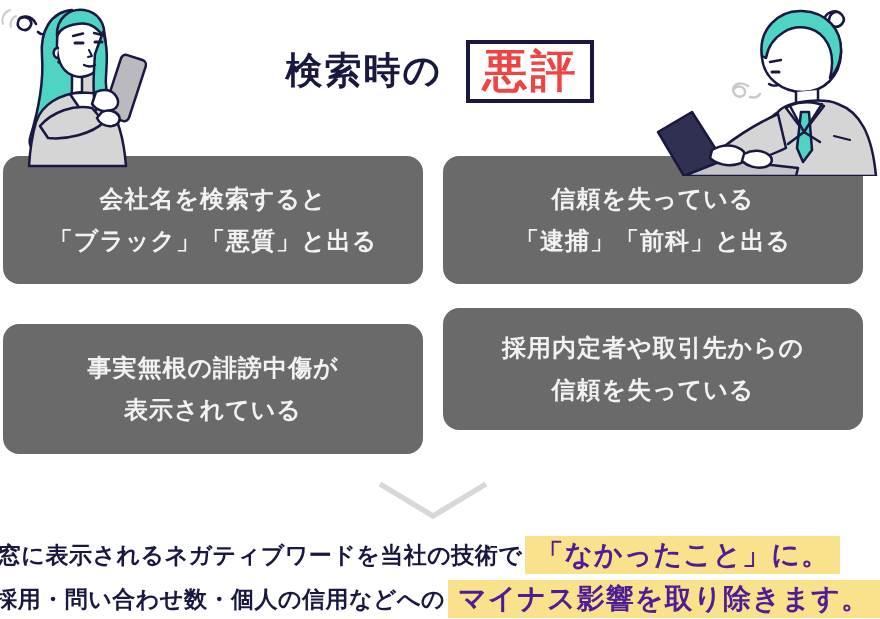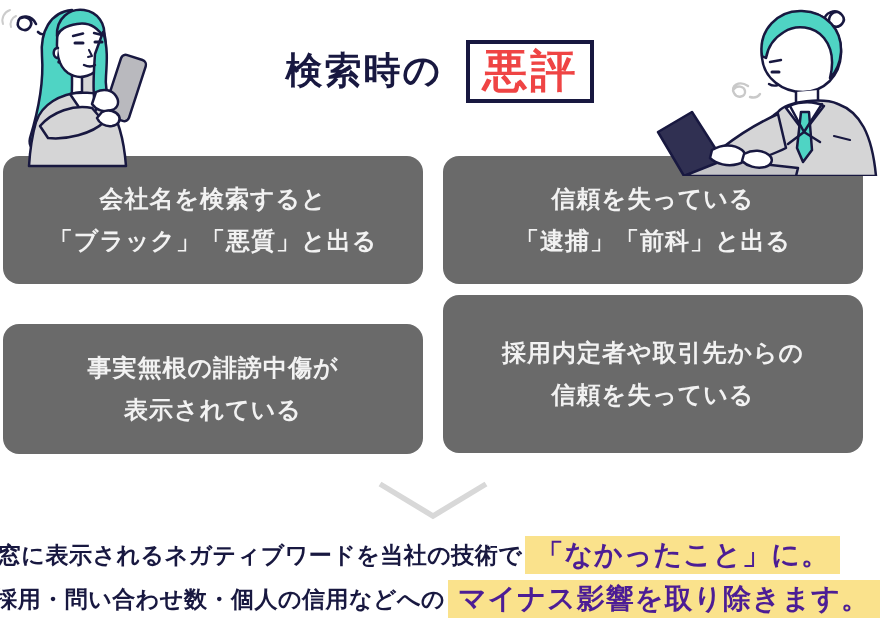--- a/index.html
+++ b/index.html
@@ -58,21 +58,21 @@
     display: flex;
     flex-direction: column;
     justify-content: center;
     align-items: center;
     text-align: center;
     z-index: 1;
   }
   .card-1 { left: 3px;   top: 156px; }
   .card-2 { left: 443px; top: 156px; }
   .card-3 { left: 3px;   top: 324px; height: 130px; }
-  .card-4 { left: 443px; top: 295px; height: 158px; font-family: Liberation Serif, serif; }
+  .card-4 { left: 443px; top: 308px; height: 122px; font-family: Liberation Serif, serif; }
 
   
   .illu { position: absolute; z-index: 2; }
   .illu-woman { left: 0; top: 0; }
   .illu-man   { left: 628px; top: 0; }
 
   
   .chevron-wrap { position: absolute; left: 374px; top: 476px; z-index: 1; }
 
   

